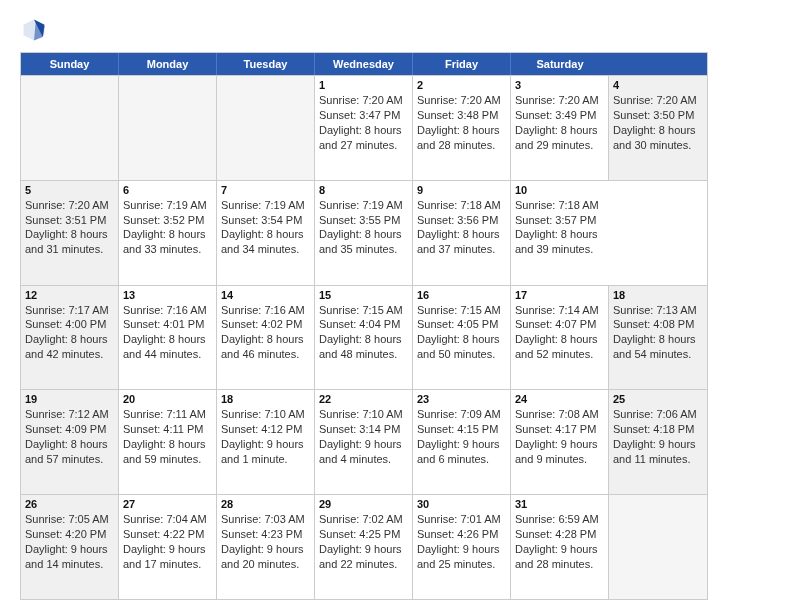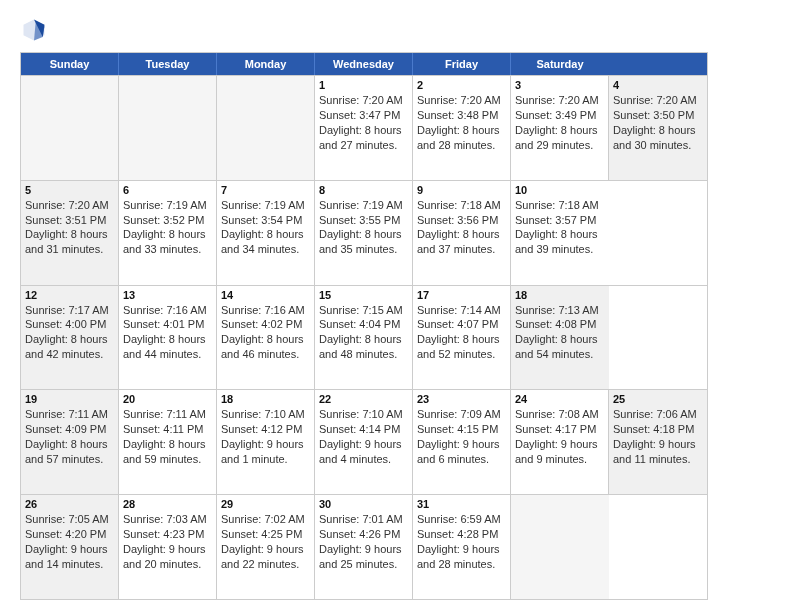--- a/index.html
+++ b/index.html
@@ -135,22 +135,22 @@
     </div>
     <div class="title-block">
       <div class="calendar-title"></div>
       <div class="calendar-subtitle"></div>
     </div>
   </div>
 
   <div class="calendar">
     <div class="cal-header-row">
     <div class="cal-header-cell">Sunday</div>
+        <div class="cal-header-cell">Monday</div>
         <div class="cal-header-cell">Tuesday</div>
-        <div class="cal-header-cell">Monday</div>
         <div class="cal-header-cell">Wednesday</div>
         <div class="cal-header-cell">Friday</div>
         <div class="cal-header-cell">Saturday</div>
       </div>
     <div class="cal-body">
     <div class="cal-row">
           <div class="cal-cell empty"></div>
           <div class="cal-cell empty"></div>
           <div class="cal-cell empty"></div>
           <div class="cal-cell">
@@ -235,55 +235,61 @@
 Sunset: 4:02 PM
 Daylight: 8 hours and 46 minutes.</div>
           </div>
           <div class="cal-cell">
             <div class="day-number">15</div>
             <div class="day-info">Sunrise: 7:15 AM
 Sunset: 4:04 PM
 Daylight: 8 hours and 48 minutes.</div>
           </div>
           <div class="cal-cell">
+            <div class="day-number">16</div>
+            <div class="day-info">Sunrise: 7:15 AM
+Sunset: 4:05 PM
+Daylight: 8 hours and 50 minutes.</div>
+          </div>
+          <div class="cal-cell">
             <div class="day-number">17</div>
             <div class="day-info">Sunrise: 7:14 AM
 Sunset: 4:07 PM
 Daylight: 8 hours and 52 minutes.</div>
           </div>
           <div class="cal-cell shaded">
             <div class="day-number">18</div>
             <div class="day-info">Sunrise: 7:13 AM
 Sunset: 4:08 PM
 Daylight: 8 hours and 54 minutes.</div>
           </div>
         </div>
         <div class="cal-row">
           <div class="cal-cell shaded">
             <div class="day-number">19</div>
-            <div class="day-info">Sunrise: 7:11 AM
+            <div class="day-info">Sunrise: 7:12 AM
 Sunset: 4:09 PM
 Daylight: 8 hours and 57 minutes.</div>
           </div>
           <div class="cal-cell">
             <div class="day-number">20</div>
             <div class="day-info">Sunrise: 7:11 AM
 Sunset: 4:11 PM
 Daylight: 8 hours and 59 minutes.</div>
           </div>
           <div class="cal-cell">
             <div class="day-number">18</div>
             <div class="day-info">Sunrise: 7:10 AM
 Sunset: 4:12 PM
 Daylight: 9 hours and 1 minute.</div>
           </div>
           <div class="cal-cell">
             <div class="day-number">22</div>
             <div class="day-info">Sunrise: 7:10 AM
-Sunset: 4:14 PM
+Sunset: 3:14 PM
 Daylight: 9 hours and 4 minutes.</div>
           </div>
           <div class="cal-cell">
             <div class="day-number">23</div>
             <div class="day-info">Sunrise: 7:09 AM
 Sunset: 4:15 PM
 Daylight: 9 hours and 6 minutes.</div>
           </div>
           <div class="cal-cell">
             <div class="day-number">24</div>
@@ -297,20 +303,26 @@
 Sunset: 4:18 PM
 Daylight: 9 hours and 11 minutes.</div>
           </div>
         </div>
         <div class="cal-row">
           <div class="cal-cell shaded">
             <div class="day-number">26</div>
             <div class="day-info">Sunrise: 7:05 AM
 Sunset: 4:20 PM
 Daylight: 9 hours and 14 minutes.</div>
+          </div>
+          <div class="cal-cell">
+            <div class="day-number">27</div>
+            <div class="day-info">Sunrise: 7:04 AM
+Sunset: 4:22 PM
+Daylight: 9 hours and 17 minutes.</div>
           </div>
           <div class="cal-cell">
             <div class="day-number">28</div>
             <div class="day-info">Sunrise: 7:03 AM
 Sunset: 4:23 PM
 Daylight: 9 hours and 20 minutes.</div>
           </div>
           <div class="cal-cell">
             <div class="day-number">29</div>
             <div class="day-info">Sunrise: 7:02 AM

